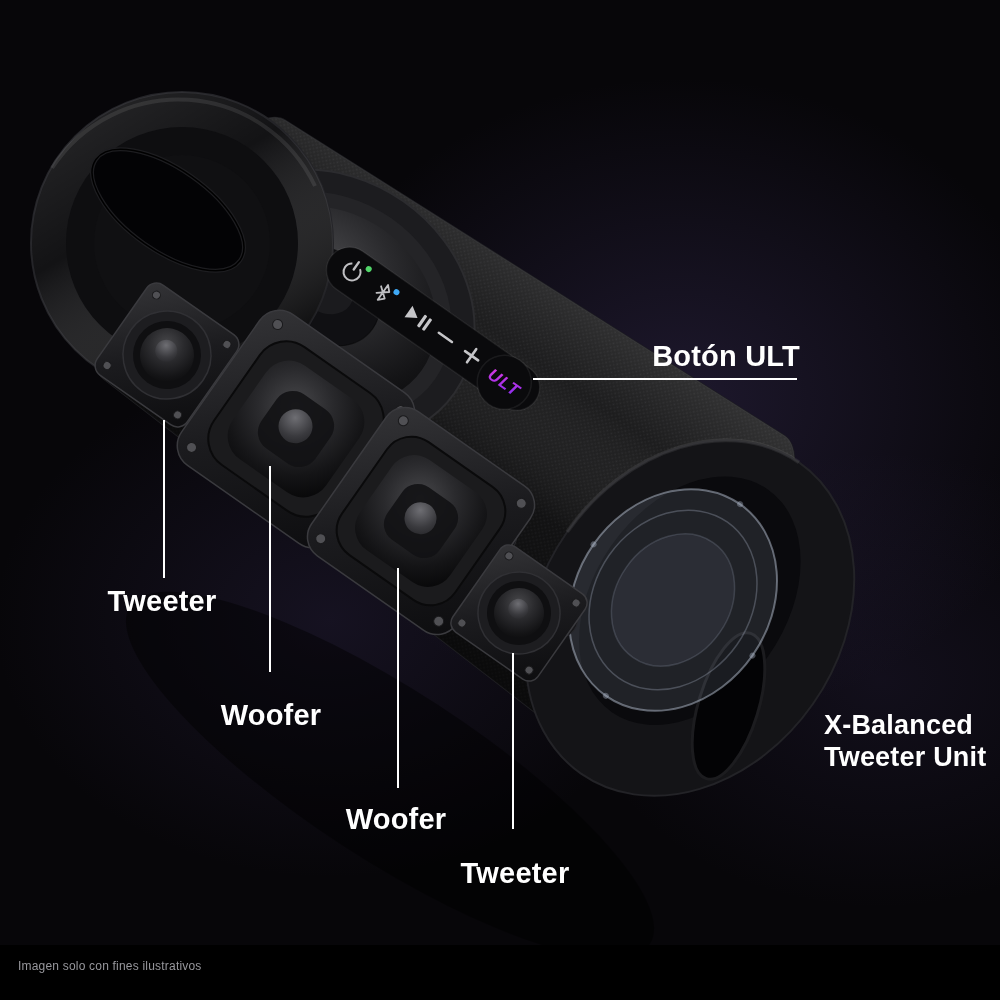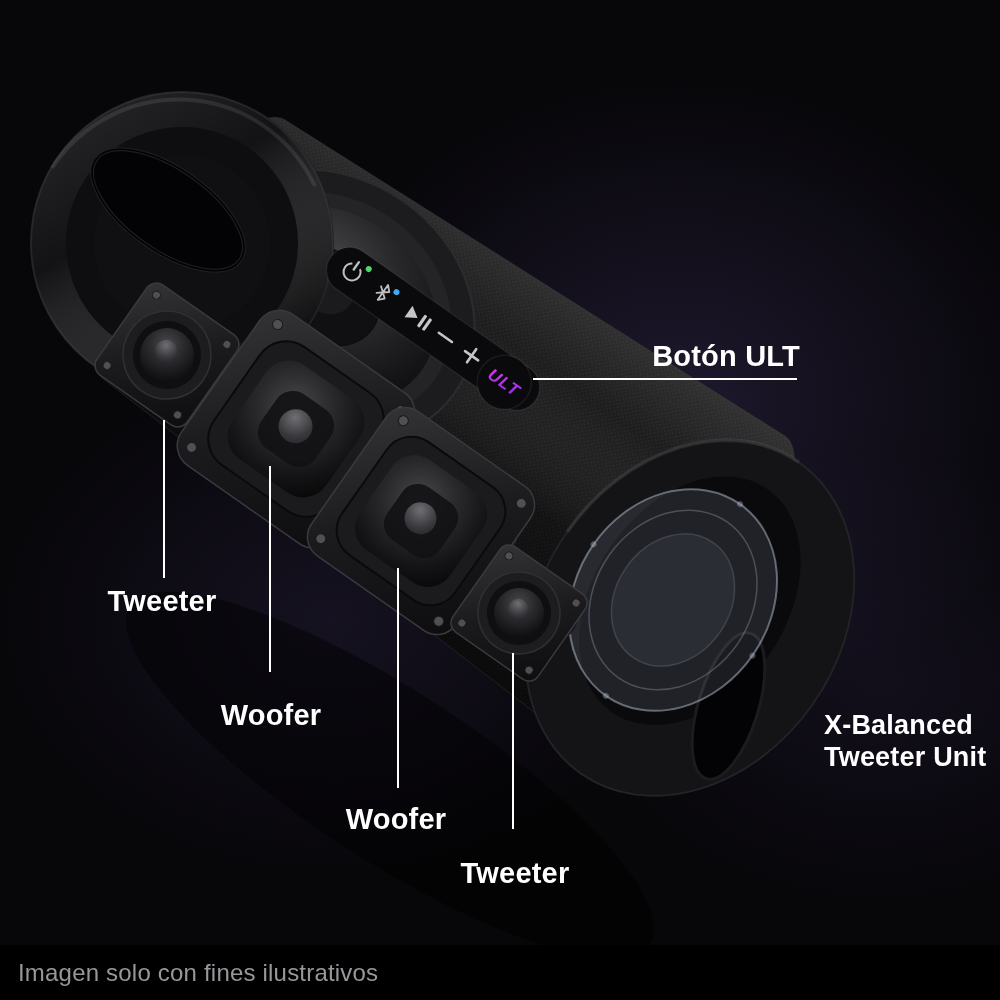--- a/index.html
+++ b/index.html
@@ -21,21 +21,21 @@
     position:absolute;color:#ffffff;font-size:29px;font-weight:600;
     letter-spacing:0.2px;white-space:nowrap;line-height:1.1;
   }
   .center{transform:translateX(-50%);text-align:center;}
   .right-align{text-align:right;}
   .multiline{font-size:27px;line-height:32px;}
   .footer-bar{
     position:absolute;left:0;top:945px;width:1000px;height:55px;background:#000000;
   }
   .footer-note{
-    position:absolute;left:18px;top:14px;color:#97979c;font-size:24px;font-weight:400;
+    position:absolute;left:18px;top:14px;color:#97979c;font-size:12px;font-weight:400;
     letter-spacing:0.2px;white-space:nowrap;
   }
 </style>
 </head>
 <body>
 
 <div class="stage">
 
 <svg width="1000" height="1000" viewBox="0 0 1000 1000">
   <defs>

